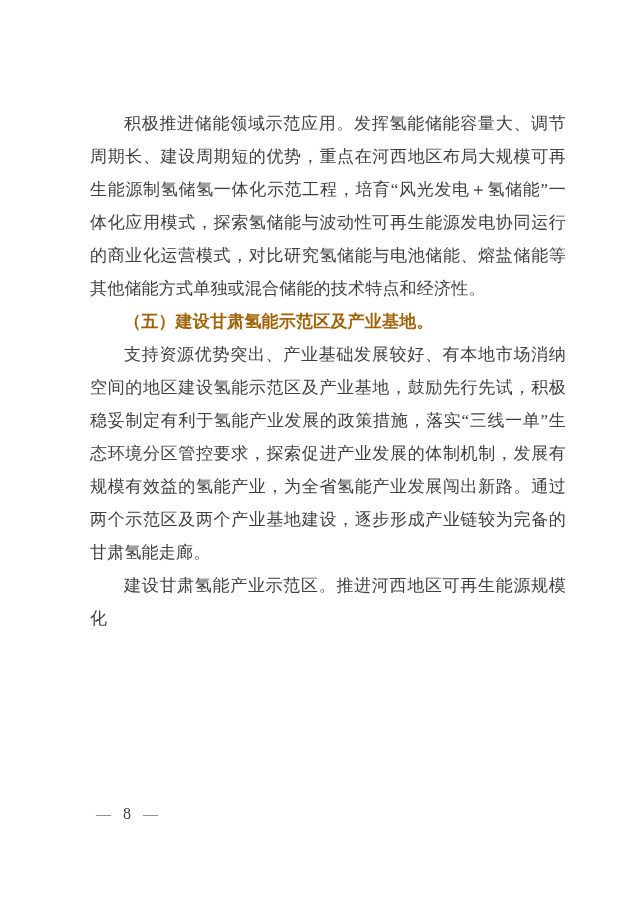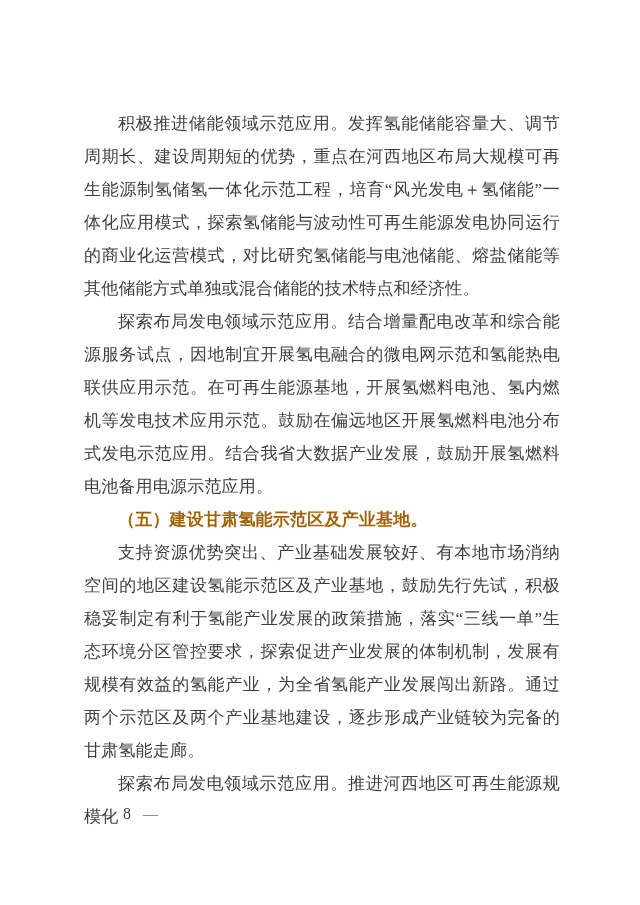--- a/index.html
+++ b/index.html
@@ -12,21 +12,21 @@
     overflow: hidden;
   }
   .page {
     position: relative;
     width: 640px;
     height: 905px;
     background: #ffffff;
   }
   .content {
     position: absolute;
-    left: 84px;
+    left: 90px;
     top: 107px;
     width: 476px;
     color: #3f3f3f;
     font-size: 17px;
     line-height: 33px;
     text-align: justify;
     text-justify: inter-ideograph;
     letter-spacing: 0.2px;
   }
   .para {
@@ -57,24 +57,23 @@
     color: #3f3f3f;
   }
 </style>
 </head>
 <body>
 
 <div class="page">
 
   <main class="content">
     <p class="para">积极推进储能领域示范应用。发挥氢能储能容量大、调节周期长、建设周期短的优势，重点在河西地区布局大规模可再生能源制氢储氢一体化示范工程，培育“风光发电＋氢储能”一体化应用模式，探索氢储能与波动性可再生能源发电协同运行的商业化运营模式，对比研究氢储能与电池储能、熔盐储能等其他储能方式单独或混合储能的技术特点和经济性。</p>
-    <p class="para">探索布局发电领域示范应用。结合增量配电改革和综合能源服务试点，因地制宜开展氢电融合的微电网示范和氢能热电联供应用示范。在可再生能源基地，开展氢燃料电池、氢内燃机等发电技术应用示范。鼓励在偏远地区开展氢燃料电池分布式发电示范应用。结合我省大数据产业发展，鼓励开展氢燃料电池备用电源示范应用。</p>
     <p class="para heading">（五）建设甘肃氢能示范区及产业基地。</p>
     <p class="para">支持资源优势突出、产业基础发展较好、有本地市场消纳空间的地区建设氢能示范区及产业基地，鼓励先行先试，积极稳妥制定有利于氢能产业发展的政策措施，落实“三线一单”生态环境分区管控要求，探索促进产业发展的体制机制，发展有规模有效益的氢能产业，为全省氢能产业发展闯出新路。通过两个示范区及两个产业基地建设，逐步形成产业链较为完备的甘肃氢能走廊。</p>
-    <p class="para">探索布局发电领域示范应用。推进河西地区可再生能源规模化</p>
+    <p class="para">建设甘肃氢能产业示范区。推进河西地区可再生能源规模化</p>
   </main>
 
   <footer class="page-footer">
     <span class="dash">—</span>
     <span class="page-num">8</span>
     <span class="dash">—</span>
   </footer>
 
 </div>
 

